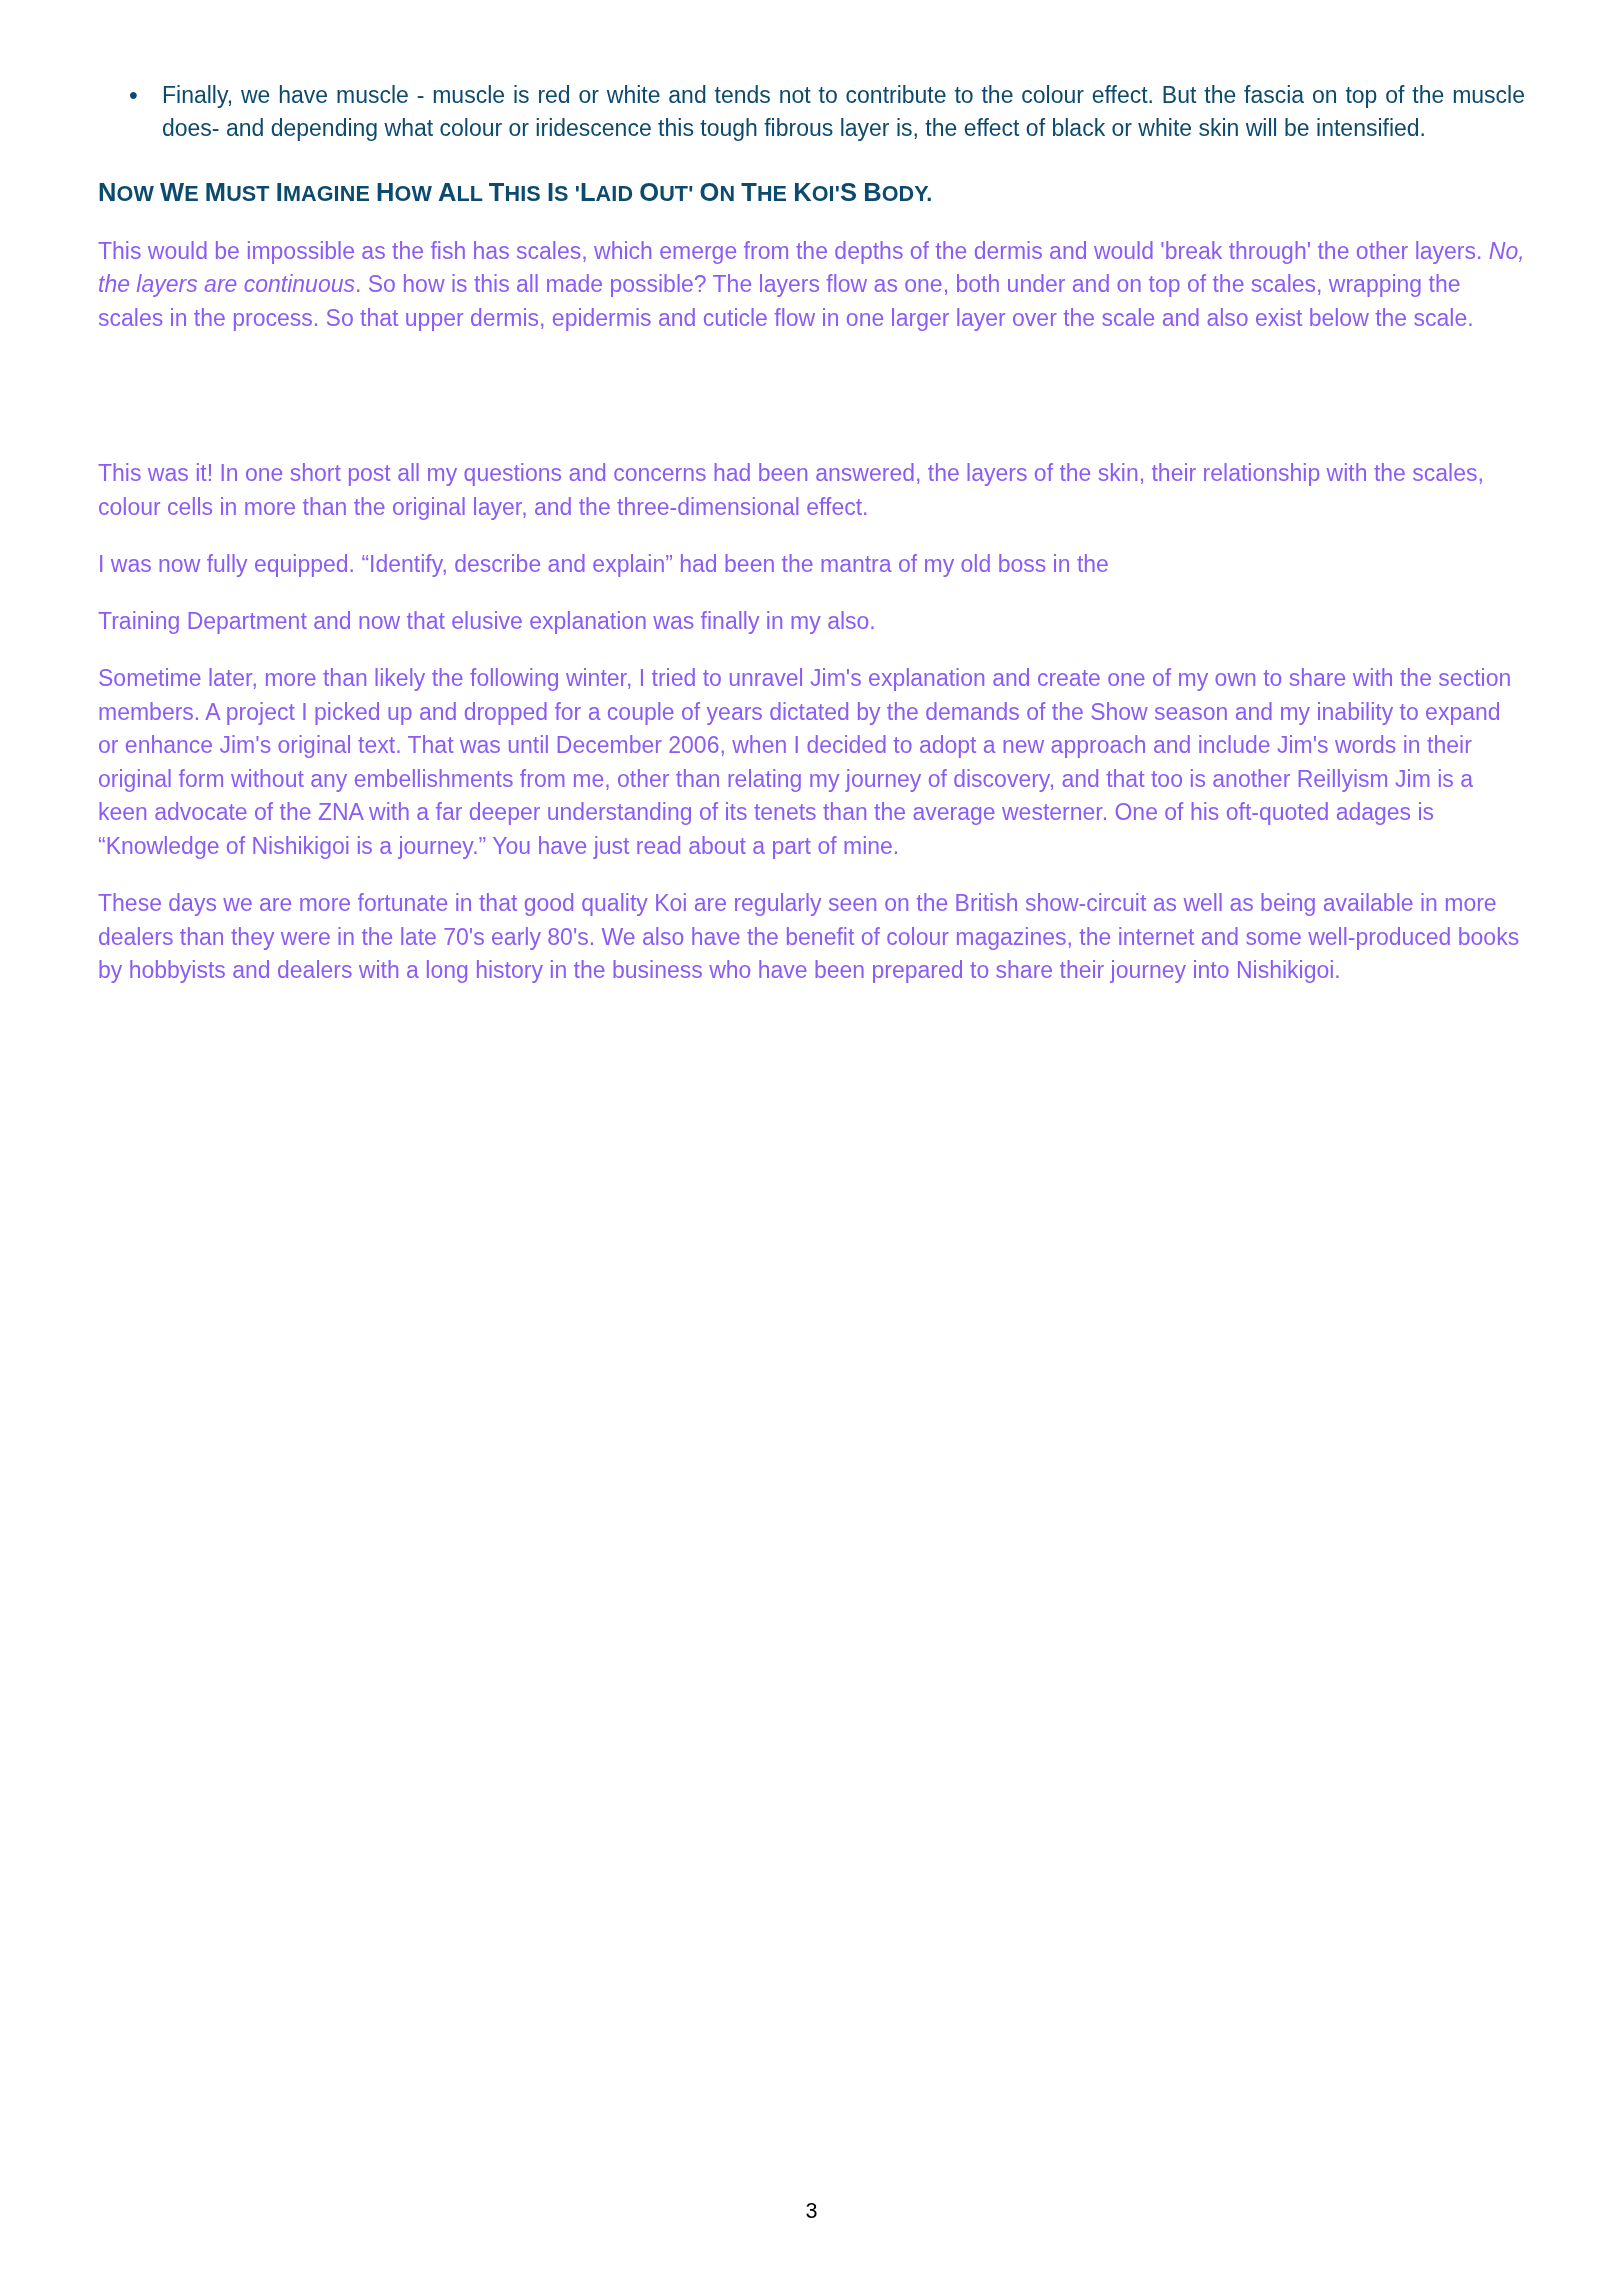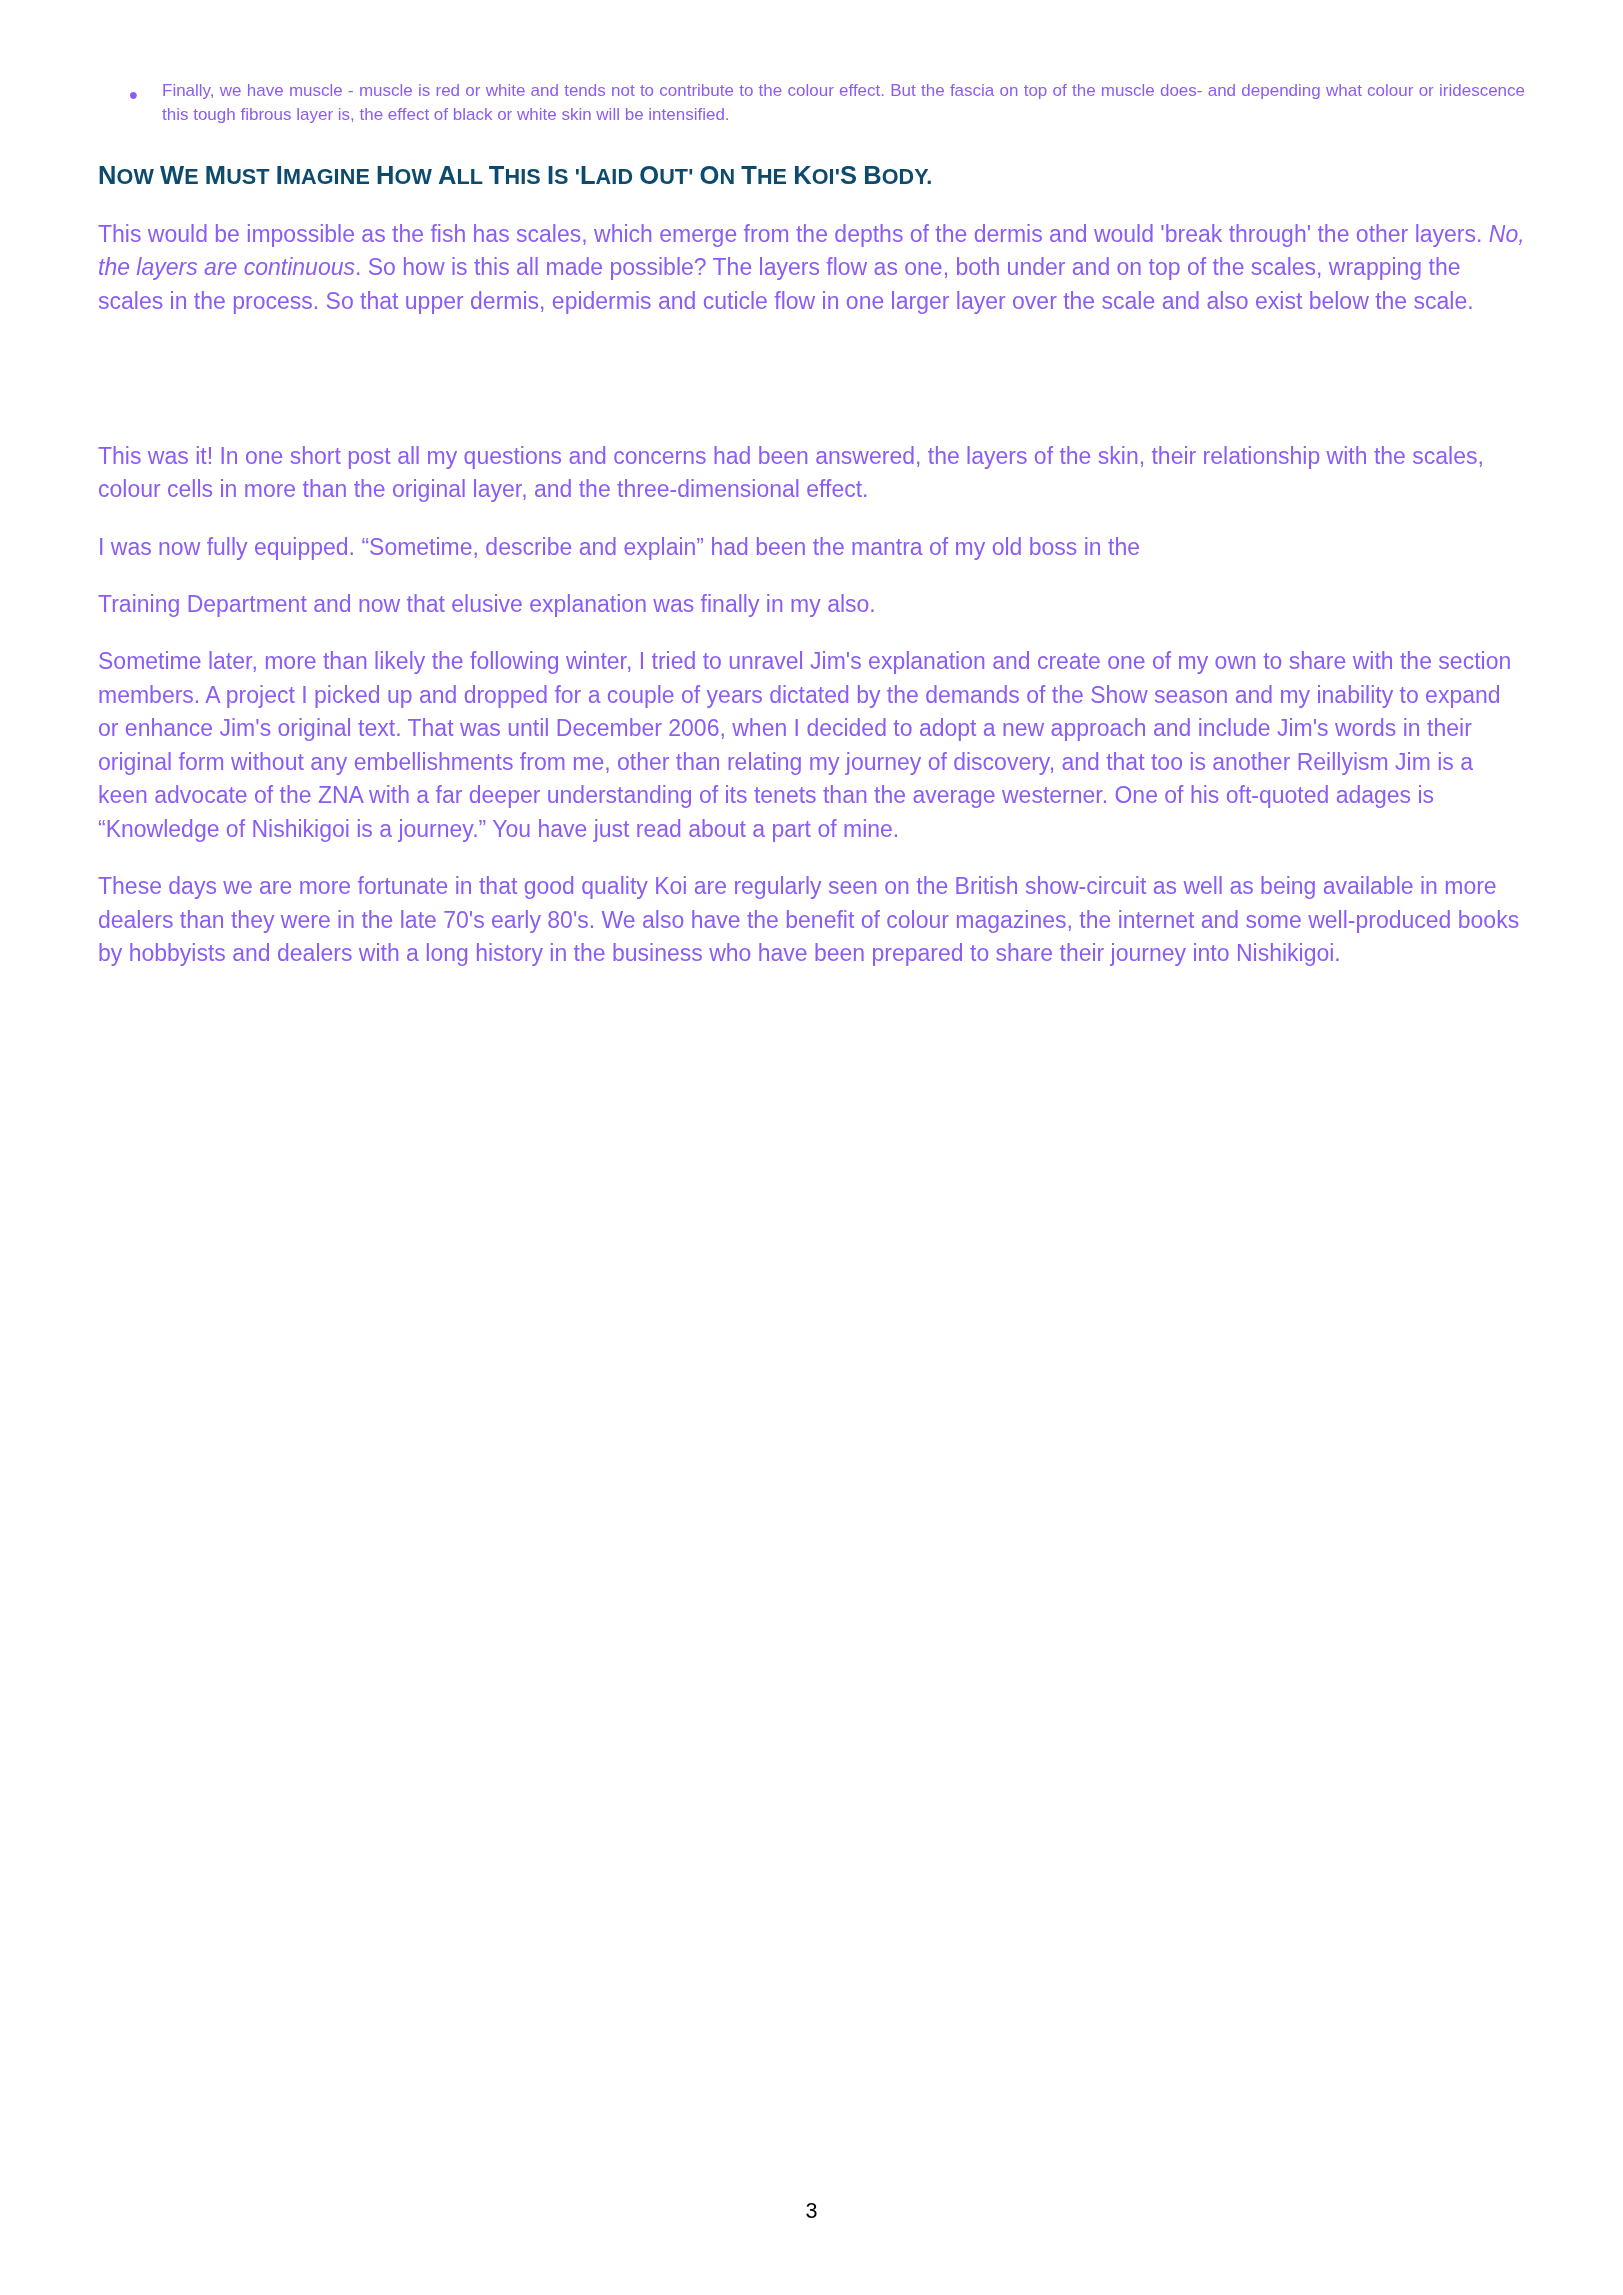--- a/index.html
+++ b/index.html
@@ -31,24 +31,24 @@
 
   ul.bullets {
     margin: 0 0 0 0;
     padding: 0;
     list-style: none;
   }
   li.bullet {
     position: relative;
     padding-left: 64px;
     margin-bottom: 0;
-    font-size: 17px;
+    font-size: 23px;
     line-height: 1.42;
     text-align: justify;
-    color: #8b5cf6;
+    color: #0c4a6e;
   }
   li.bullet::before {
     content: "•";
     position: absolute;
     left: 31px;
     top: -1.3px;
     font-size: 25px;
     line-height: 1.42;
   }
 
@@ -126,21 +126,21 @@
       <span><span class="big">N</span>OW <span class="big">W</span>E <span class="big">M</span>UST <span class="big">I</span>MAGINE <span class="big">H</span>OW <span class="big">A</span>LL <span class="big">T</span>HIS <span class="big">I</span>S '<span class="big">L</span>AID <span class="big">O</span>UT' <span class="big">O</span>N <span class="big">T</span>HE <span class="big">K</span>OI'<span class="big">S</span> <span class="big">B</span>ODY.</span>
     </div>
 
 
     <p class="body"><span>This would be impossible as the fish has scales, which emerge from the depths of the dermis and would 'break through' the other layers. </span><em class="ital">No, the layers are continuous</em><span>. So how is this all made possible? The layers flow as one, both under and on top of the scales, wrapping the scales in the process. So that upper dermis, epidermis and cuticle flow in one larger layer over the scale and also exist below the scale.</span></p>
 
 
     <div class="gap-large"></div>
 
     <p class="body">This was it! In one short post all my questions and concerns had been answered, the layers of the skin, their relationship with the scales, colour cells in more than the original layer, and the three-dimensional effect.</p>
-    <p class="body">I was now fully equipped. “Sometime, describe and explain” had been the mantra of my old boss in the</p>
+    <p class="body">I was now fully equipped. “Identify, describe and explain” had been the mantra of my old boss in the</p>
     <p class="body">Training Department and now that elusive explanation was finally in my also.</p>
     <p class="body">Sometime later, more than likely the following winter, I tried to unravel Jim's explanation and create one of my own to share with the section members. A project I picked up and dropped for a couple of years dictated by the demands of the Show season and my inability to expand or enhance Jim's original text. That was until December 2006, when I decided to adopt a new approach and include Jim's words in their original form without any embellishments from me, other than relating my journey of discovery, and that too is another Reillyism Jim is a keen advocate of the ZNA with a far deeper understanding of its tenets than the average westerner. One of his oft-quoted adages is “Knowledge of Nishikigoi is a journey.” You have just read about a part of mine.</p>
     <p class="body">These days we are more fortunate in that good quality Koi are regularly seen on the British show-circuit as well as being available in more dealers than they were in the late 70's early 80's. We also have the benefit of colour magazines, the internet and some well-produced books by hobbyists and dealers with a long history in the business who have been prepared to share their journey into Nishikigoi.</p>
 
   </div>
 
   <div class="page-number">3</div>
 </div>
 
 

